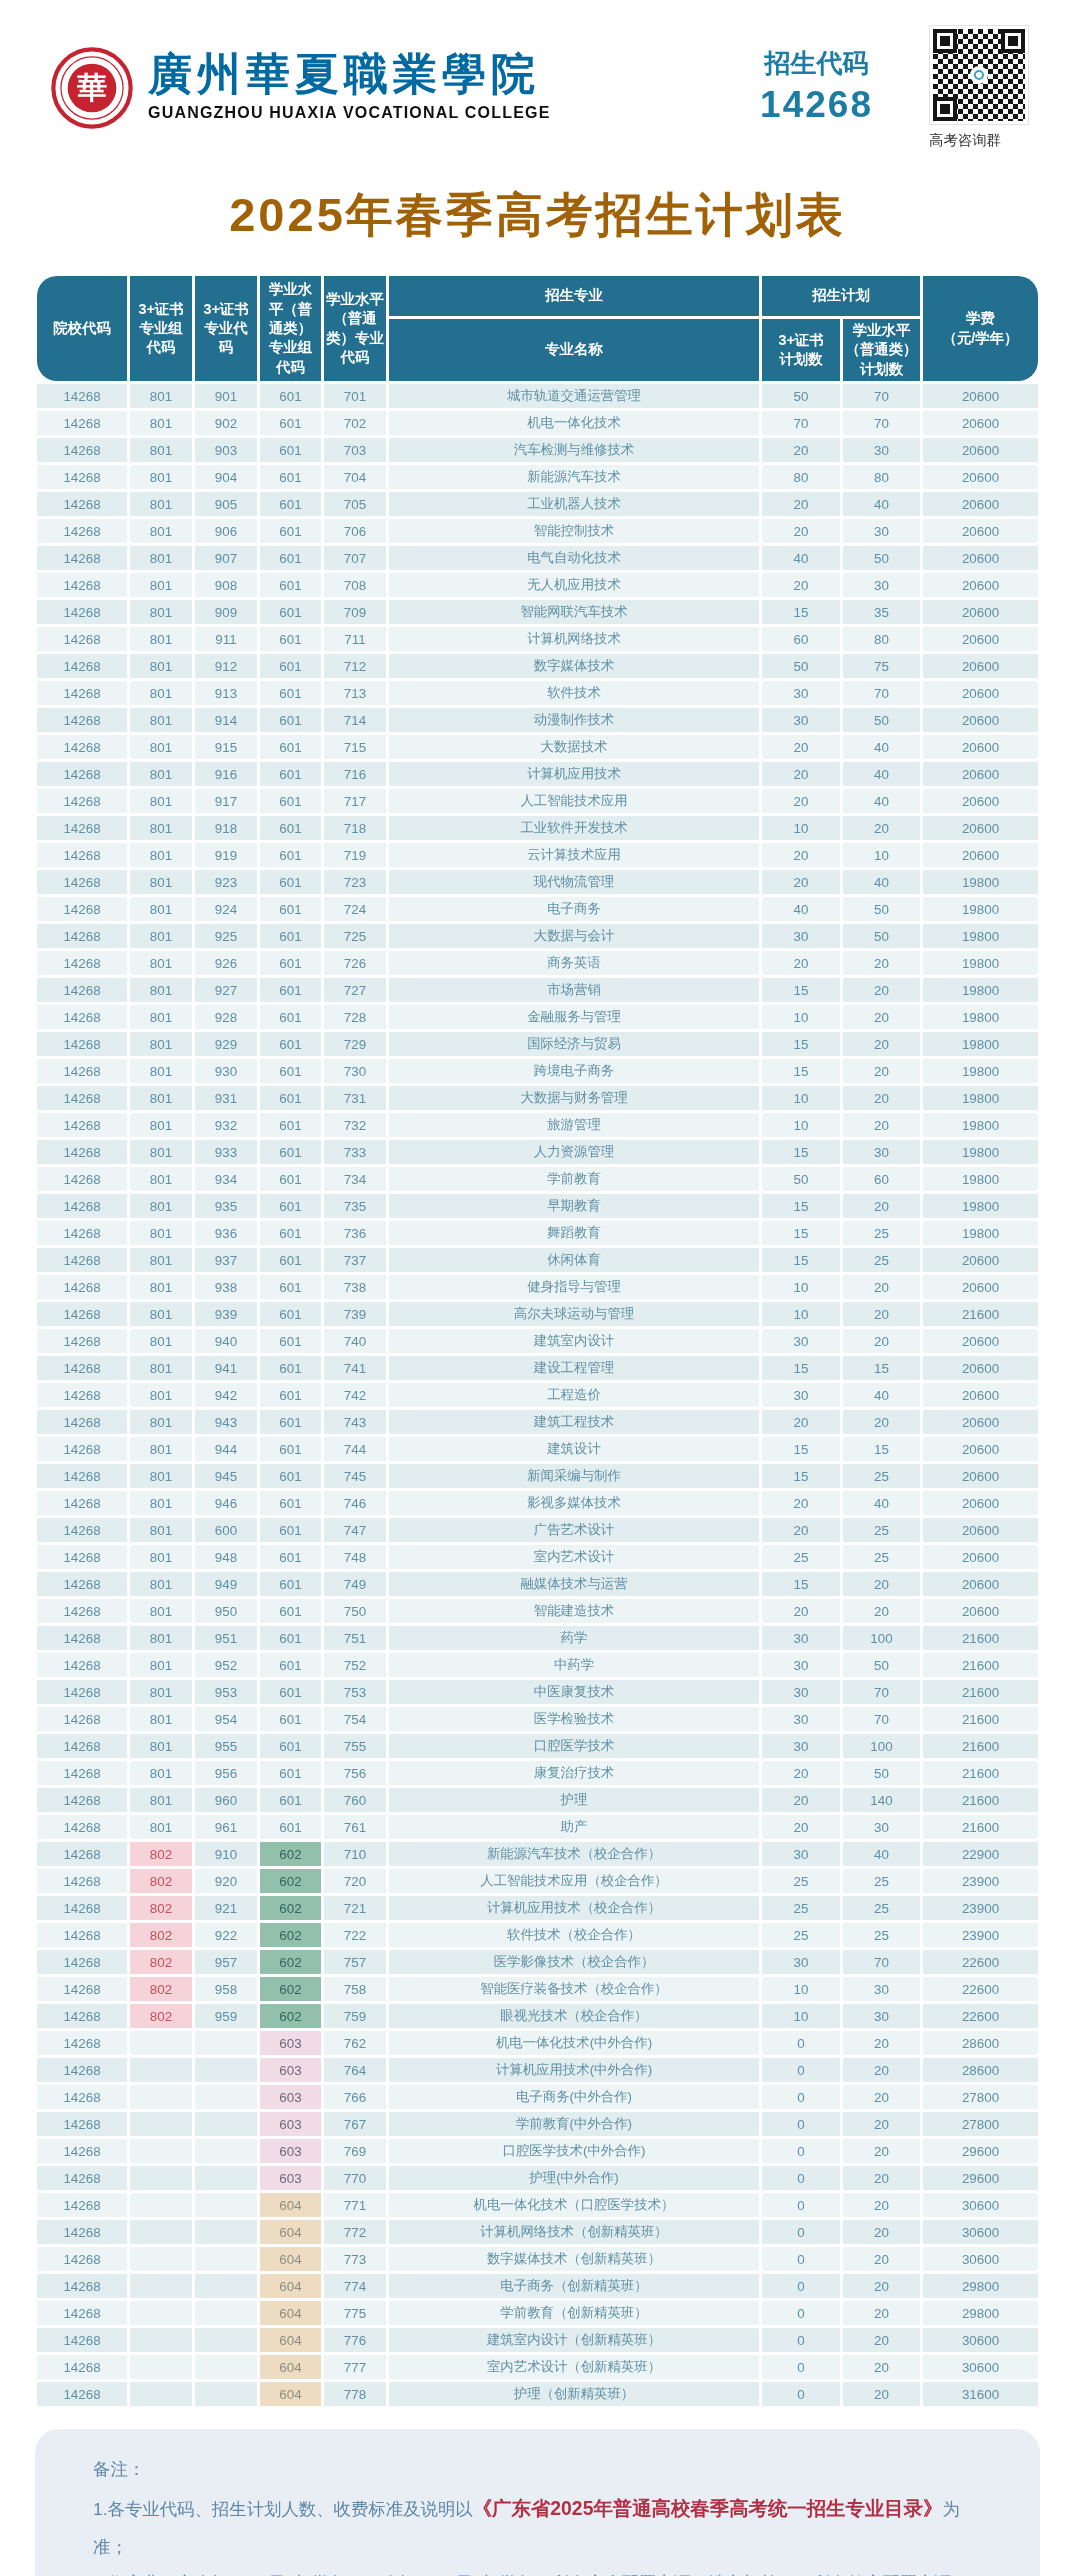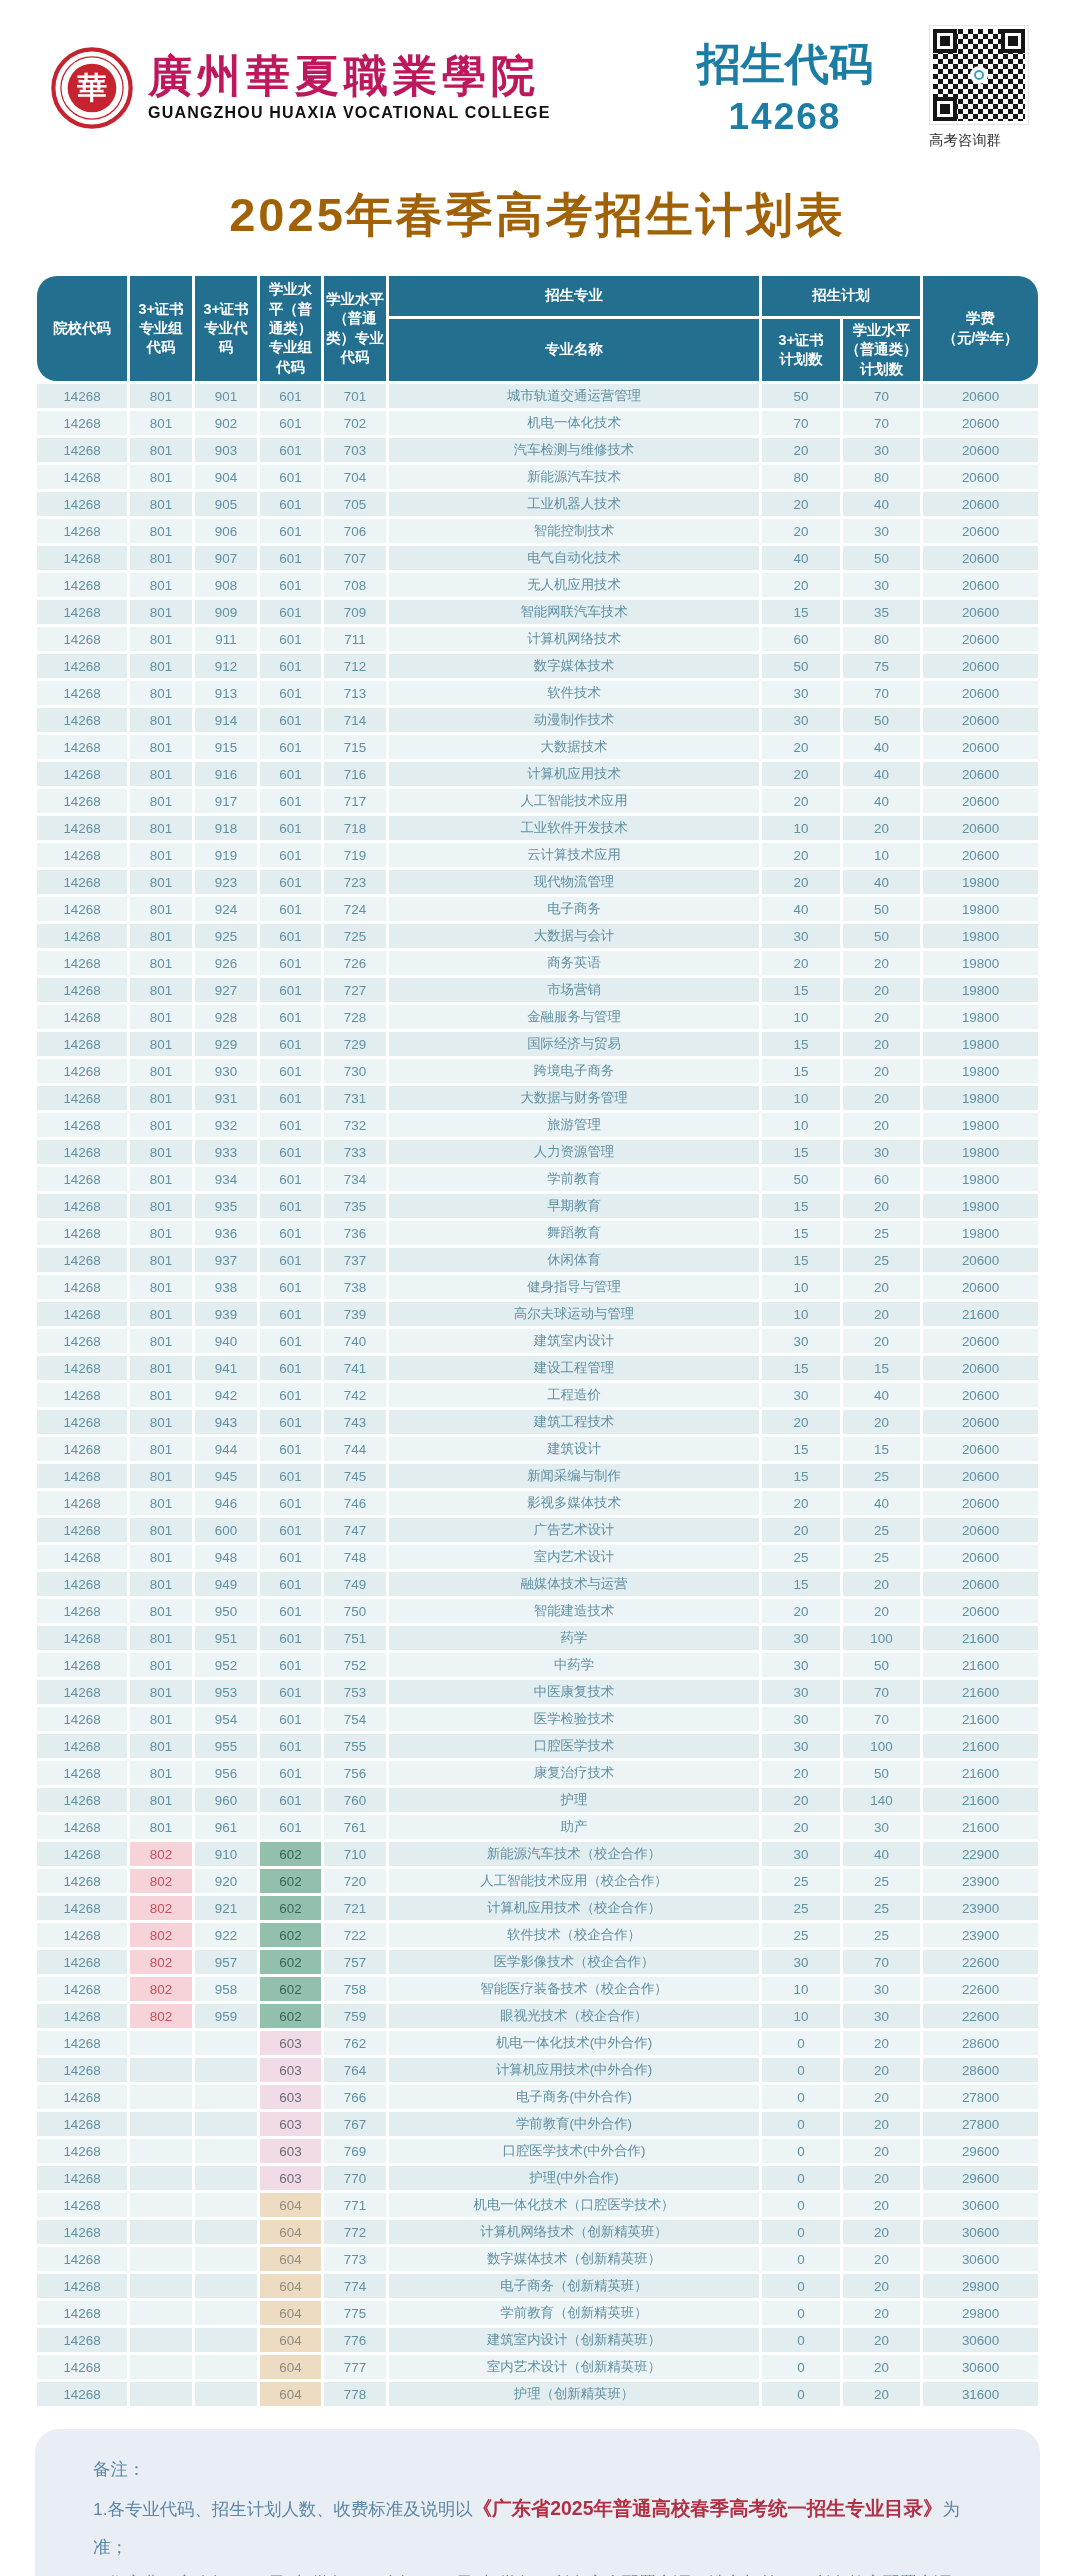--- a/index.html
+++ b/index.html
@@ -3,25 +3,25 @@
 <meta charset="utf-8">
 <title>2025年春季高考招生计划表</title>
 <style>
   html,body{margin:0;padding:0;background:#ffffff;}
   body{width:1075px;font-family:"Liberation Sans",sans-serif;-webkit-font-smoothing:antialiased;}
 
   
   .top{display:flex;align-items:center;padding:26px 46px 4px 50px;}
   .seal{width:84px;height:84px;flex:0 0 auto;}
   .name-block{margin-left:14px;}
-  .name-cn{font-family:Liberation Serif, serif;font-weight:900;font-size:44px;color:#be185d;letter-spacing:5px;line-height:1.05;}
+  .name-cn{font-family:Liberation Mono, monospace;font-weight:900;font-size:44px;color:#0369a1;letter-spacing:5px;line-height:1.05;}
   .name-en{font-size:16px;font-weight:700;color:#111;letter-spacing:1.2px;margin-top:4px;}
   .spacer{flex:1;}
   .adm{color:#1b7ca4;font-weight:700;text-align:center;line-height:1.3;margin-right:56px;}
-  .adm .l1{font-size:44px;}
+  .adm .l1{font-size:26px;}
   .adm .l2{font-size:37px;letter-spacing:2px;}
   .qr-wrap{width:100px;text-align:left;}
   .qr{width:92px;height:92px;margin:0 auto;position:relative;background:
       conic-gradient(#151515 25%, #fff 0 50%, #151515 0 75%, #fff 0) 0 0/10px 10px;
       border:3px solid #fff;box-shadow:0 0 0 1px #e3e3e3;}
   .qr .f{position:absolute;width:16px;height:16px;border:4px solid #151515;background:#fff;}
   .qr .f::after{content:"";position:absolute;inset:3px;background:#151515;}
   .qr .f.tl{top:0;left:0;} .qr .f.tr{top:0;right:0;} .qr .f.bl{bottom:0;left:0;}
   .qr .c{position:absolute;top:50%;left:50%;width:18px;height:18px;margin:-9px 0 0 -9px;background:#fff;border-radius:50%;}
   .qr .c::after{content:"";position:absolute;inset:4px;border-radius:50%;border:2px solid #3aa0c8;}

